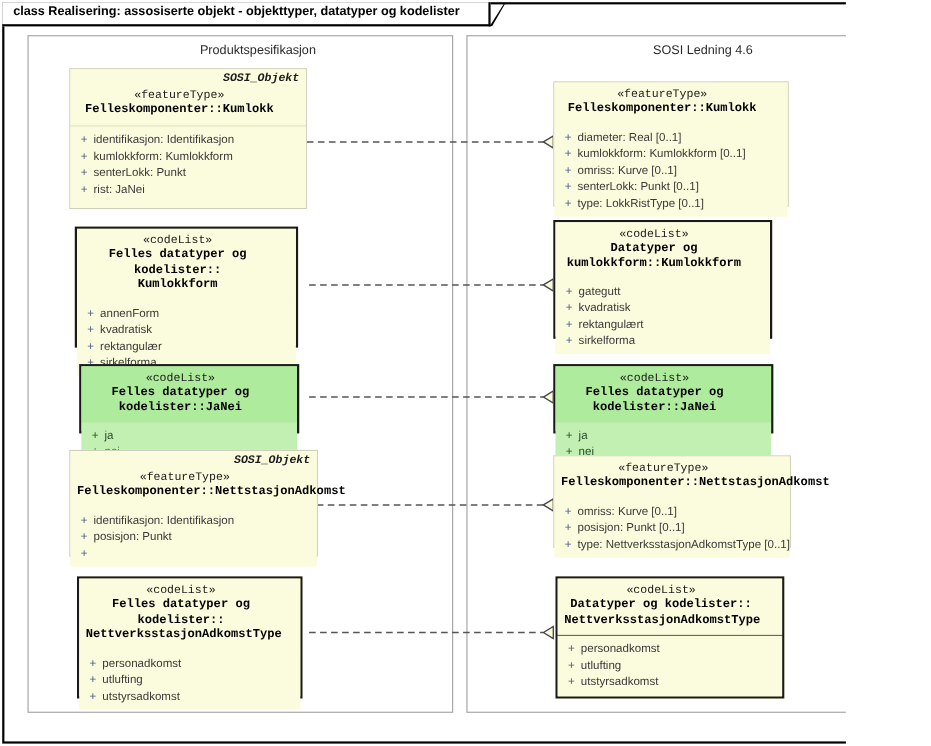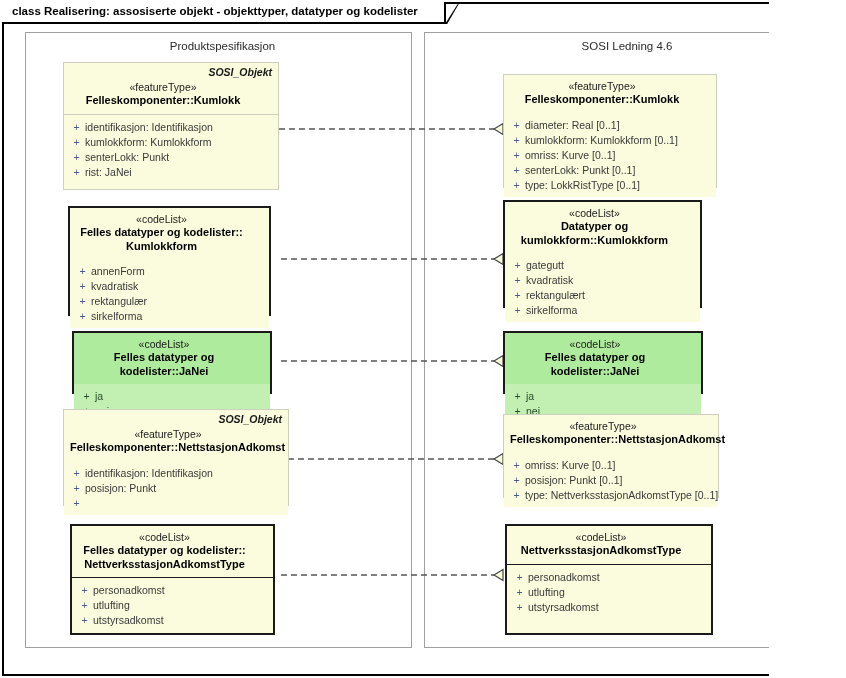--- a/index.html
+++ b/index.html
@@ -62,21 +62,21 @@
   
   .package {
     position: absolute;
     border: 1px solid #a0a0a0;
     background: #ffffff;
     box-sizing: border-box;
   }
   .package-title {
     position: absolute;
     top: 7px;
-    left: 4px;
+    left: 16px;
     width: 100%;
     text-align: center;
     font-size: 11.5px;
     color: #2b2b2b;
   }
 
   
   .clsbox {
     position: absolute;
     box-sizing: border-box;
@@ -107,20 +107,21 @@
   .clsbox.green { background: #c2f0b2; }
   .clsbox.green .clsbox-inner { background: #c2f0b2; }
   .clsbox.green .cls-head { background: #aeeb9c; }
   .clsbox.green .cls-body { background: #c2f0b2; }
 
   .cls-head {
     padding: 5px 22px 6px 6px;
     text-align: center;
     background: #fbfbdd;
     position: relative;
+    font-family: Liberation Mono, monospace;
   }
   .cls-head-sep {
     height: 1px;
     background: #cfcfbe;
     width: 100%;
   }
   .border-thick .cls-head-sep { background: #1a1a1a; }
 
   .tag-corner {
     position: absolute;
@@ -448,20 +449,21 @@
           <span class="attr-txt">type: NettverksstasjonAdkomstType [0..1]</span>
         </div>
       </div>
     </div>
   </div>
 
   <div class="clsbox shadow border-thick" style="left:505px; top:524px; width:208px; height:111px;">
     <div class="clsbox-inner">
       <div class="cls-head">
         <div class="stereo">«codeList»</div>
+        <div class="cls-name">Datatyper og kodelister::</div>
         <div class="cls-name">NettverksstasjonAdkomstType</div>
       </div>
       <div class="cls-head-sep"></div>
       <div class="cls-body">
         <div class="attr-row">
           <span class="attr-vis">+</span>
           <span class="attr-txt">personadkomst</span>
         </div>
         <div class="attr-row">
           <span class="attr-vis">+</span>

